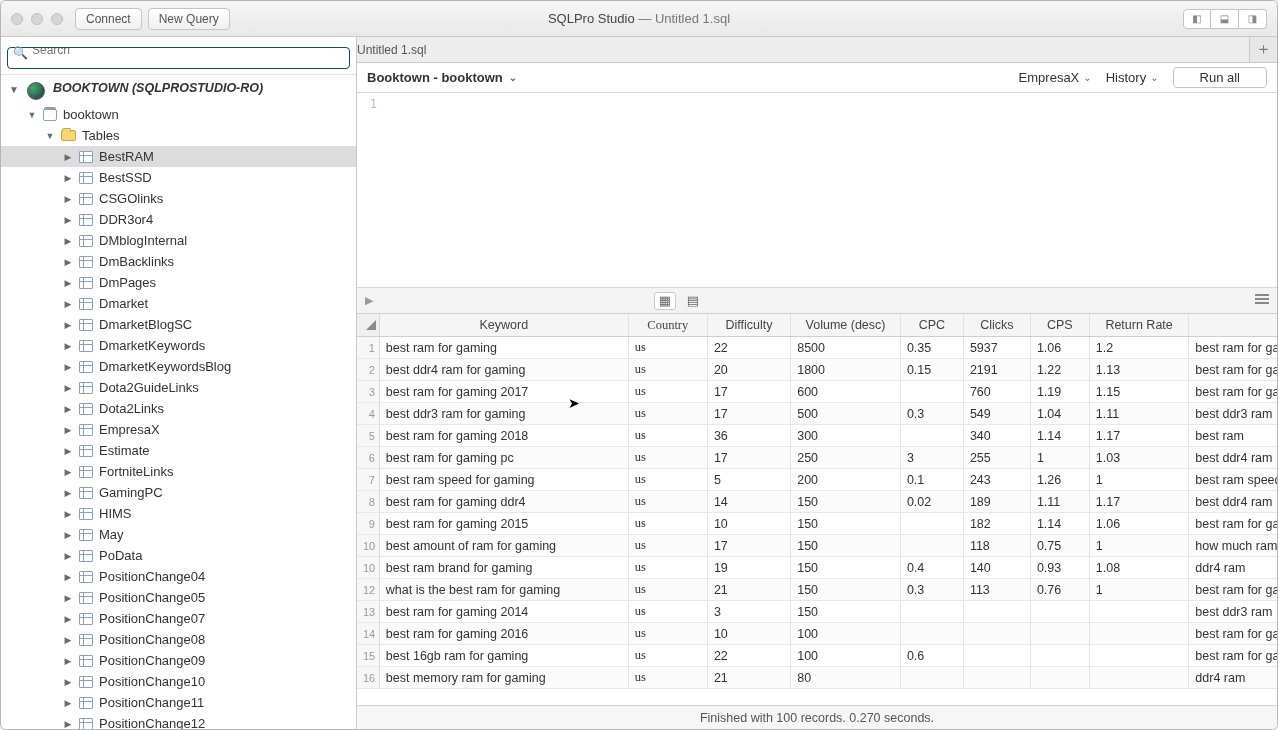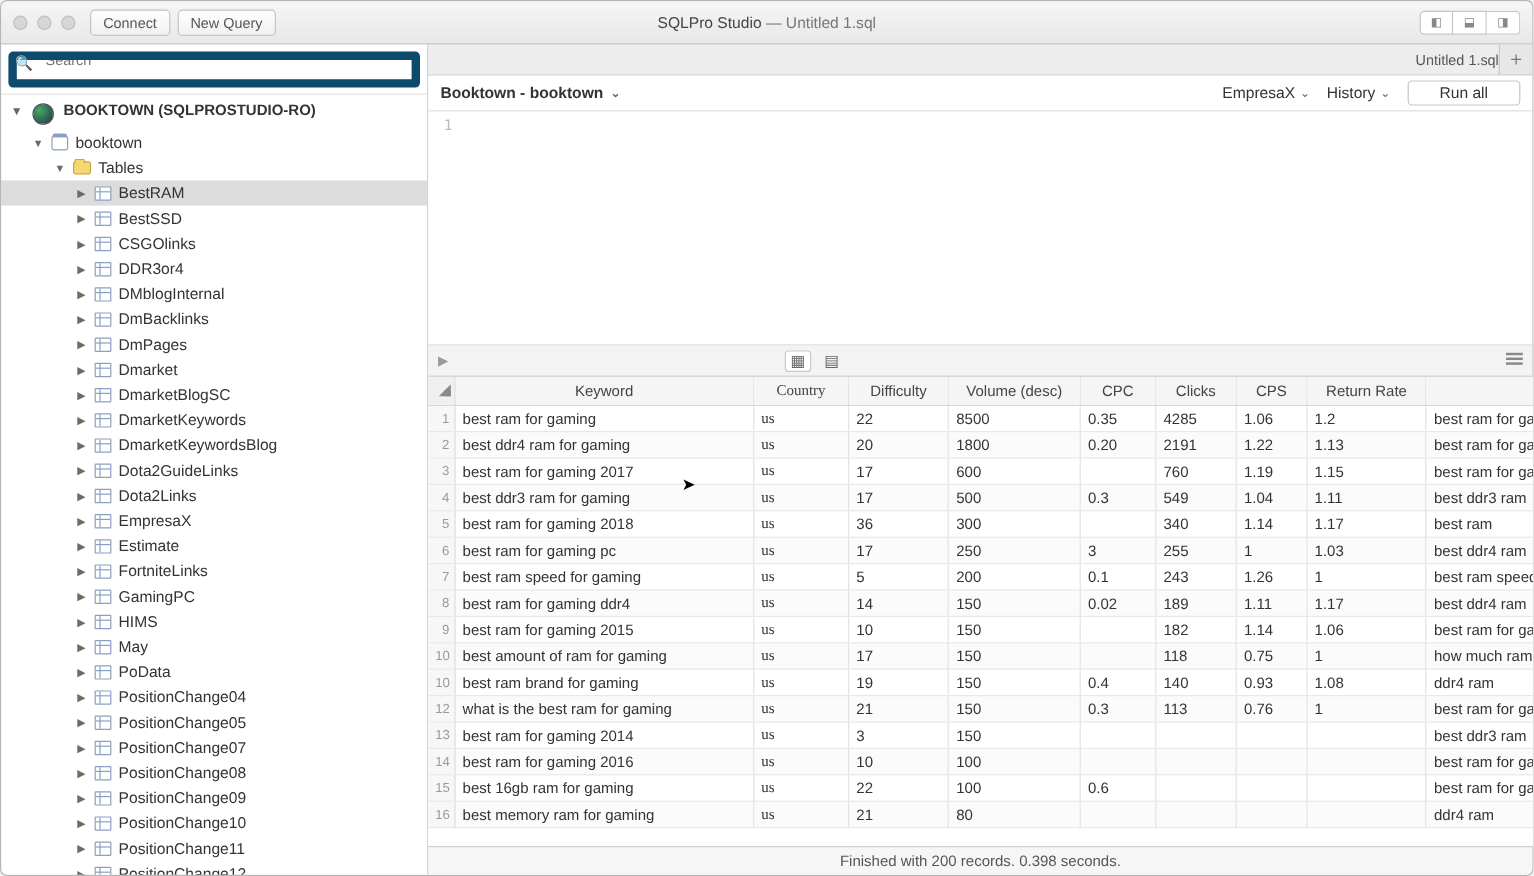--- a/index.html
+++ b/index.html
@@ -68,38 +68,38 @@
     background:#fff;
     border-right:1px solid #c9c9c9;
     display:flex; flex-direction:column;
     min-height:0;
   }
   .search-row {
     padding:5px 6px;
     border-bottom:1px solid #e3e3e3;
   }
   .search-input {
-    width:100%; height:22px; border:7px solid #0c4a6e; border-radius:4px;
+    width:100%; height:22px; border:1px solid #0c4a6e; border-radius:4px;
     padding: 0 6px 16px 24px; font-size:12px; color:#8b5cf6;
     background:#fff;
   }
   .search-wrap { position:relative; }
   .search-wrap .sicon {
     position:absolute; left:6px; top:4px; color:#999; font-size:12px;
   }
   .conn-header {
     display:flex; align-items:flex-start; gap:8px; padding:6px 8px 4px 8px;
   }
   .conn-header .expander { color:#666; width:10px; font-size:10px; margin-top:3px;}
   .conn-icon {
     width:18px; height:18px; border-radius:50%;
     background: radial-gradient(circle at 30% 30%, #4a6, #234);
     border:1px solid #556; flex:none; margin-top:1px;
   }
-  .conn-text { line-height:1.25; overflow:hidden; }
+  .conn-text { line-height:1.25; overflow:hidden;font-style:italic; }
   .conn-name { font-weight:700; font-size:12.5px; color:#333; white-space:nowrap; }
   .conn-sub { font-size:11px; color:#888; white-space:nowrap; overflow:hidden; text-overflow:ellipsis; max-width:300px;}
   .tree {
     flex:1; overflow:auto; padding-bottom:8px;
   }
   .tree-row {
     display:flex; align-items:center; gap:6px;
     height:21px; padding-left:8px; font-size:13px; color:#333;
     white-space:nowrap;
   }
@@ -126,21 +126,21 @@
   
   .content {
     flex:1; display:flex; flex-direction:column; min-width:0;
     background:#f7f7f7;
   }
   .tabbar {
     height:26px; background:#e7e7e7; border-bottom:1px solid #c9c9c9;
     display:flex; align-items:stretch;
   }
   .tab {
-    flex:1; display:flex; align-items:center; justify-content:flex-end;
+    flex:1; display:flex; align-items:center; justify-content:flex-start;
     font-size:12px; color:#555; background:#ededed;
   }
   .addtab {
     width:28px; display:flex; align-items:center; justify-content:center;
     border-left:1px solid #c9c9c9; color:#777; font-size:16px;
   }
   .context-row {
     height:30px; background:#fff; border-bottom:1px solid #d7d7d7;
     display:flex; align-items:center; padding:0 10px; gap:14px;
   }
@@ -498,32 +498,32 @@
               </tr>
           </thead>
           <tbody id="grid-body">
               <tr>
                 <td class="rownum">1</td>
                 <td class="col-keyword">best ram for gaming</td>
                 <td class="col-country">us</td>
                 <td class="col-diff">22</td>
                 <td class="col-volume">8500</td>
                 <td class="col-cpc">0.35</td>
-                <td class="col-clicks">4285</td>
+                <td class="col-clicks">5937</td>
                 <td class="col-cps">1.06</td>
                 <td class="col-return">1.2</td>
                 <td class="col-parent">best ram for ga</td>
               </tr>
               <tr>
                 <td class="rownum">2</td>
                 <td class="col-keyword">best ddr4 ram for gaming</td>
                 <td class="col-country">us</td>
                 <td class="col-diff">20</td>
                 <td class="col-volume">1800</td>
-                <td class="col-cpc">0.20</td>
+                <td class="col-cpc">0.15</td>
                 <td class="col-clicks">2191</td>
                 <td class="col-cps">1.22</td>
                 <td class="col-return">1.13</td>
                 <td class="col-parent">best ram for ga</td>
               </tr>
               <tr>
                 <td class="rownum">3</td>
                 <td class="col-keyword">best ram for gaming 2017</td>
                 <td class="col-country">us</td>
                 <td class="col-diff">17</td>
@@ -688,19 +688,19 @@
                 <td class="col-clicks"></td>
                 <td class="col-cps"></td>
                 <td class="col-return"></td>
                 <td class="col-parent">ddr4 ram</td>
               </tr>
             </tbody>
         </table>
       </div>
 
       <div class="statusbar">
-        <span>Finished with 200 records. 0.398 seconds.</span>
+        <span>Finished with 100 records. 0.270 seconds.</span>
       </div>
     </div>
   </div>
 </div>
 
 <div class="cursor-img">➤</div>
 
 </body></html>

